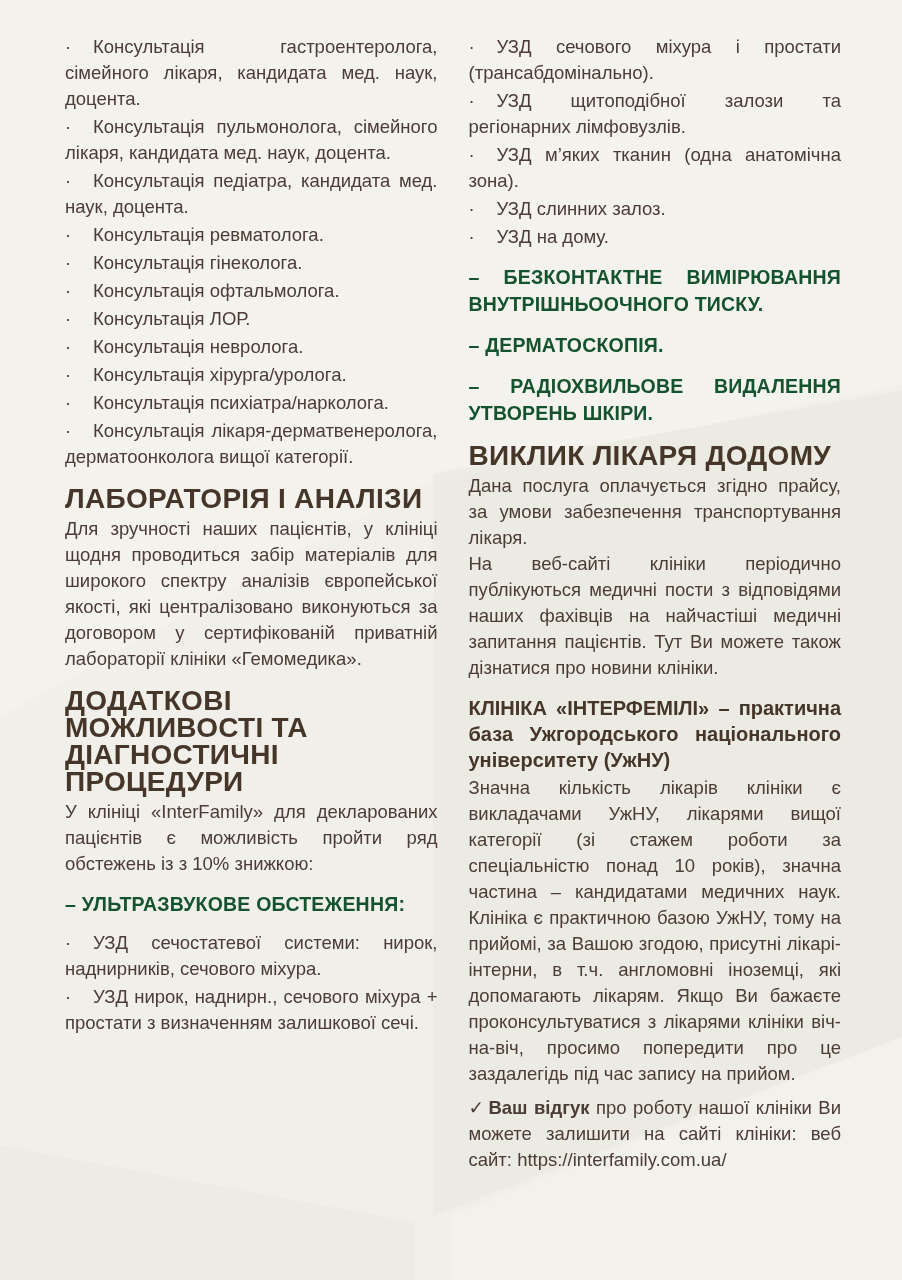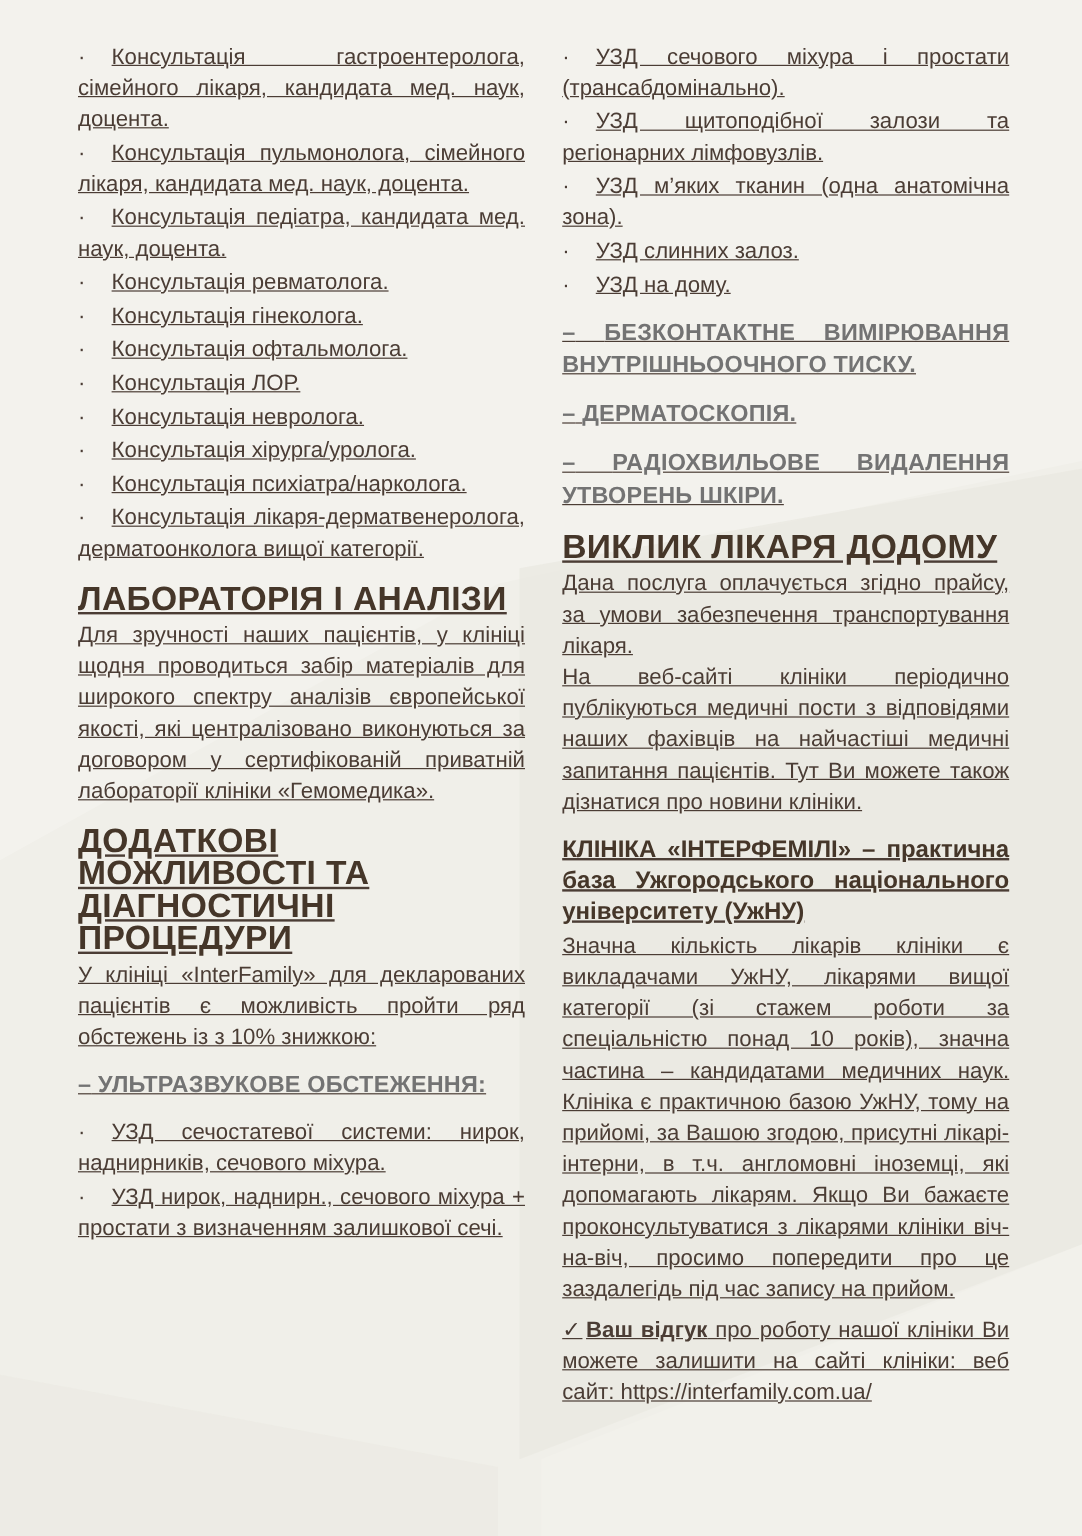--- a/index.html
+++ b/index.html
@@ -2,21 +2,21 @@
 <html><head>
 <meta charset="utf-8">
 <style>
   html,body { margin:0; padding:0; }
   body {
     width:902px; height:1280px; overflow:hidden;
     background:#f0efe9;
     font-family:"Liberation Sans", sans-serif;
     color:#4b3d35;
   }
-  .page { position:relative; width:902px; height:1280px; background:#f0efe9;text-decoration:underline; }
+  .page { position:relative; width:902px; height:1280px; background:#f0efe9; }
   .facet { position:absolute; inset:0; pointer-events:none; }
   .facet-light-top    { background:#f3f2ed; clip-path:polygon(0 0, 100% 0, 100% 30%, 46% 38%, 0 56%); }
   .facet-dark-right   { background:#eae8e1; clip-path:polygon(48% 37%, 100% 30.5%, 100% 81%, 48% 95%); opacity:.8; }
   .facet-light-bottom { background:#f2f1eb; clip-path:polygon(50% 95%, 100% 81%, 100% 100%, 50% 100%); }
   .facet-dark-bl      { background:#ebe9e2; clip-path:polygon(0 89.5%, 46% 95.5%, 46% 100%, 0 100%); opacity:.7; }
 
   .content {
     position:relative; box-sizing:border-box;
     display:flex; gap:31px;
     padding:34px 61px 0 65px;
@@ -31,21 +31,21 @@
     font-weight:bold; font-size:28px; line-height:27px;
     letter-spacing:.3px; color:#453629; text-align:left;
     margin:15px 0 4px 0;
   }
   .heading-inline {
     font-weight:bold; font-size:20px; line-height:26px;
     text-align:justify; color:#453629; margin:14px 0 2px 0;
   }
   .dash-heading {
     font-weight:bold; font-size:19.5px; line-height:27px;
-    letter-spacing:.2px; color:#737373; text-align:justify;
+    letter-spacing:.2px; color:#14532d; text-align:justify;
     margin:14px 0 12px 0;
   }
   .check-para { text-align:justify; margin-top:8px; }
   .check { margin-right:3px; }
   .bold { font-weight:bold; }
   .lead-block { margin-top:13px; }
   .lead-title { font-weight:bold; text-align:justify; text-align-last:justify; color:#453629; }
   .lead-url { text-align:left; }
 </style>
 </head>

